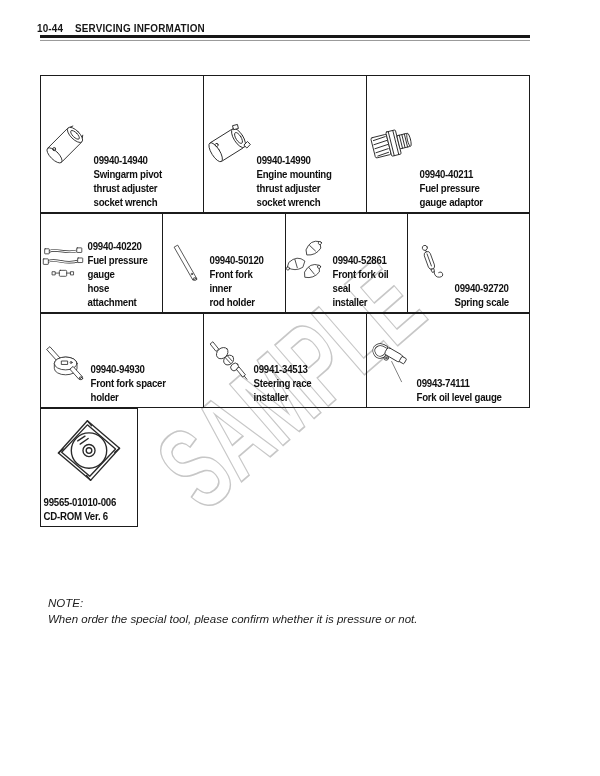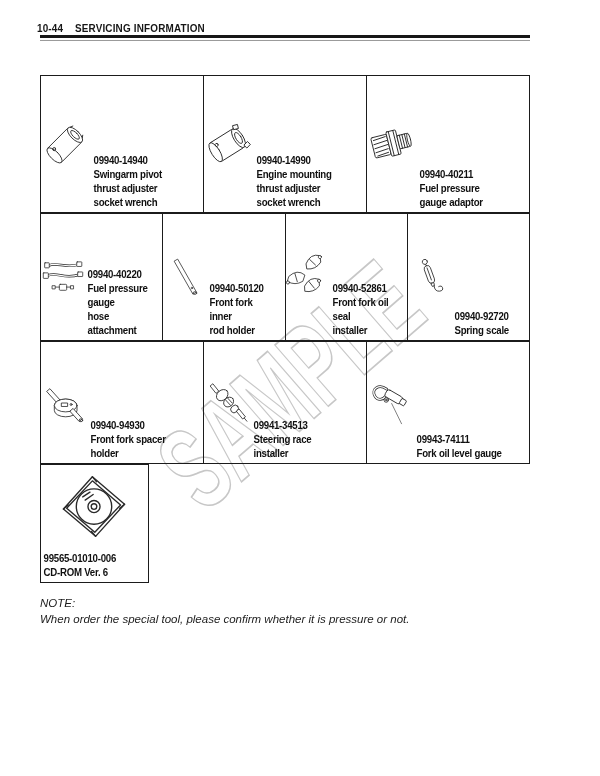--- a/index.html
+++ b/index.html
@@ -21,30 +21,30 @@
   .wm{position:absolute;left:0;top:0;z-index:1;pointer-events:none;}
   .wm text{
     font-family:"Liberation Sans", sans-serif;font-weight:700;font-size:118px;
     fill:none;stroke:#c7c7c7;stroke-width:1.7px;
   }
 
   
   .grid{position:absolute;left:40px;top:75px;width:490px;z-index:2;}
   .row{display:flex;box-sizing:border-box;border:1.6px solid #1b1b1b;background:transparent;}
   .row.r1{height:138px;}
-  .row.r2{height:128px;}
-  .row.r3{height:123px;}
+  .row.r2{height:100px;}
+  .row.r3{height:95px;}
   .cell{
     flex:1 1 0;box-sizing:border-box;border-right:1.6px solid #1b1b1b;
     display:flex;flex-direction:row;padding:2px 1px 2px 0;min-width:0;background:transparent;
   }
   .cell:last-child{border-right:none;align-items:center;}
   .cdrow{display:flex;}
   .cdcell{
-    box-sizing:border-box;width:109px;height:119px;border:1.6px solid #1b1b1b;
+    box-sizing:border-box;width:98px;height:119px;border:1.6px solid #1b1b1b;
     display:flex;flex-direction:column;padding:2px 1px 2px 0;background:transparent;
   }
   .art{flex:1 1 auto;min-height:0;display:flex;align-items:center;justify-content:center;overflow:hidden;}
   .art svg{display:block;}
   .art svg path,.art svg rect,.art svg circle,.art svg ellipse,
   .art svg line,.art svg polygon,.art svg polyline{
     stroke:#2a2a2a;stroke-width:1.7;fill:none;stroke-linejoin:round;stroke-linecap:round;
   }
   .art svg .f{fill:#ffffff;}
   .art svg .hose-o{stroke-width:5.5;}
@@ -53,21 +53,21 @@
   .art svg .plate-i{stroke:#ffffff;stroke-width:6.5;stroke-linecap:butt;}
   .art svg .thin{stroke-width:1.2;}
   .label{
     margin-top:auto;padding:0 0 1px 3px;
     font-weight:700;font-size:11.5px;line-height:14px;letter-spacing:-.3px;color:#101010;
     transform:scaleX(.84);transform-origin:0 100%;width:119%;
   }
   .label .desc{white-space:pre-line;}
 
   
-  .note{position:absolute;left:40px;top:596px;z-index:2;font-style:italic;font-size:11.5px;line-height:15.5px;color:#1c1c1c;}
+  .note{position:absolute;left:48px;top:596px;z-index:2;font-style:italic;font-size:11.5px;line-height:15.5px;color:#1c1c1c;}
 </style>
 </head>
 <body>
 
 <div class="hdr">
   <span class="pgno">10-44</span><span>SERVICING INFORMATION</span>
 </div>
 <div class="rule1"></div>
 <div class="rule2"></div>
 

